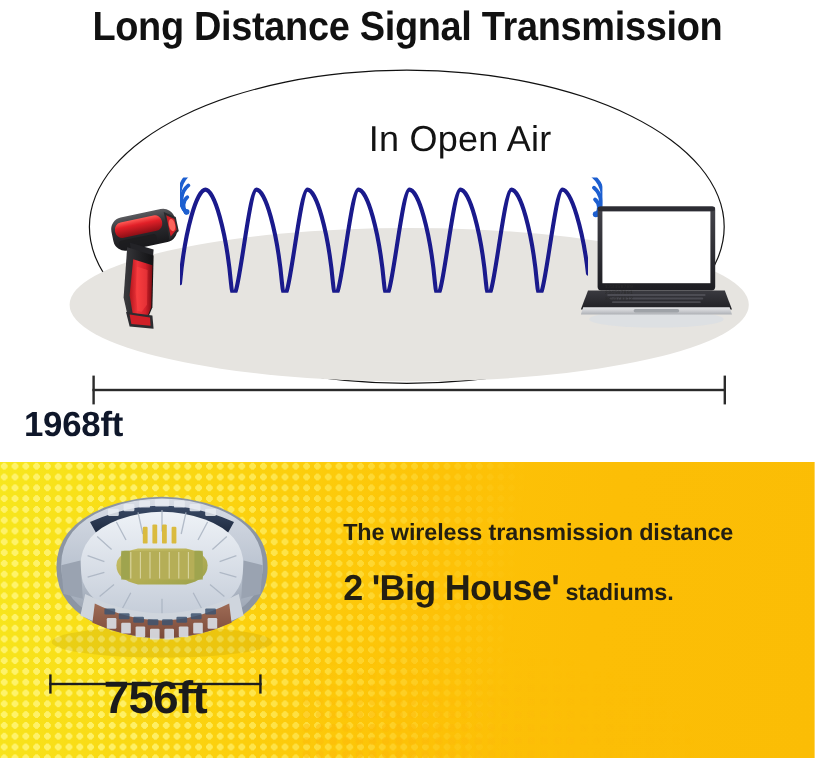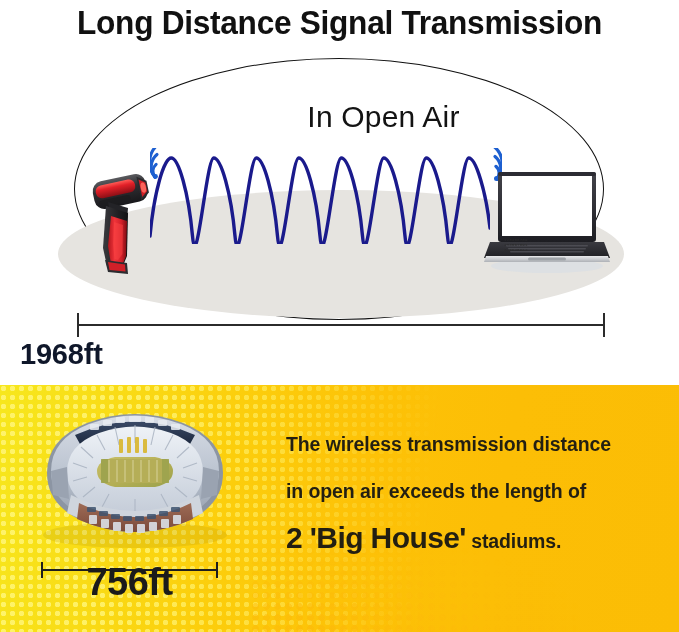--- a/index.html
+++ b/index.html
@@ -563,18 +563,17 @@
 
     <div class="dim-bottom">
       <div class="dim-cap left"></div>
       <div class="dim-line"></div>
       <div class="dim-cap right"></div>
     </div>
     <div class="dim-bottom-label">756ft</div>
 
     <div class="caption">
       <div class="line">The wireless transmission distance</div>
-      <div class="line">in open air exceeds the length of</div>
       <div class="line line3"><span class="big">2 'Big House'</span><span class="small-tail"> stadiums.</span></div>
     </div>
   </div>
 
 </div>
 
 </body></html>

